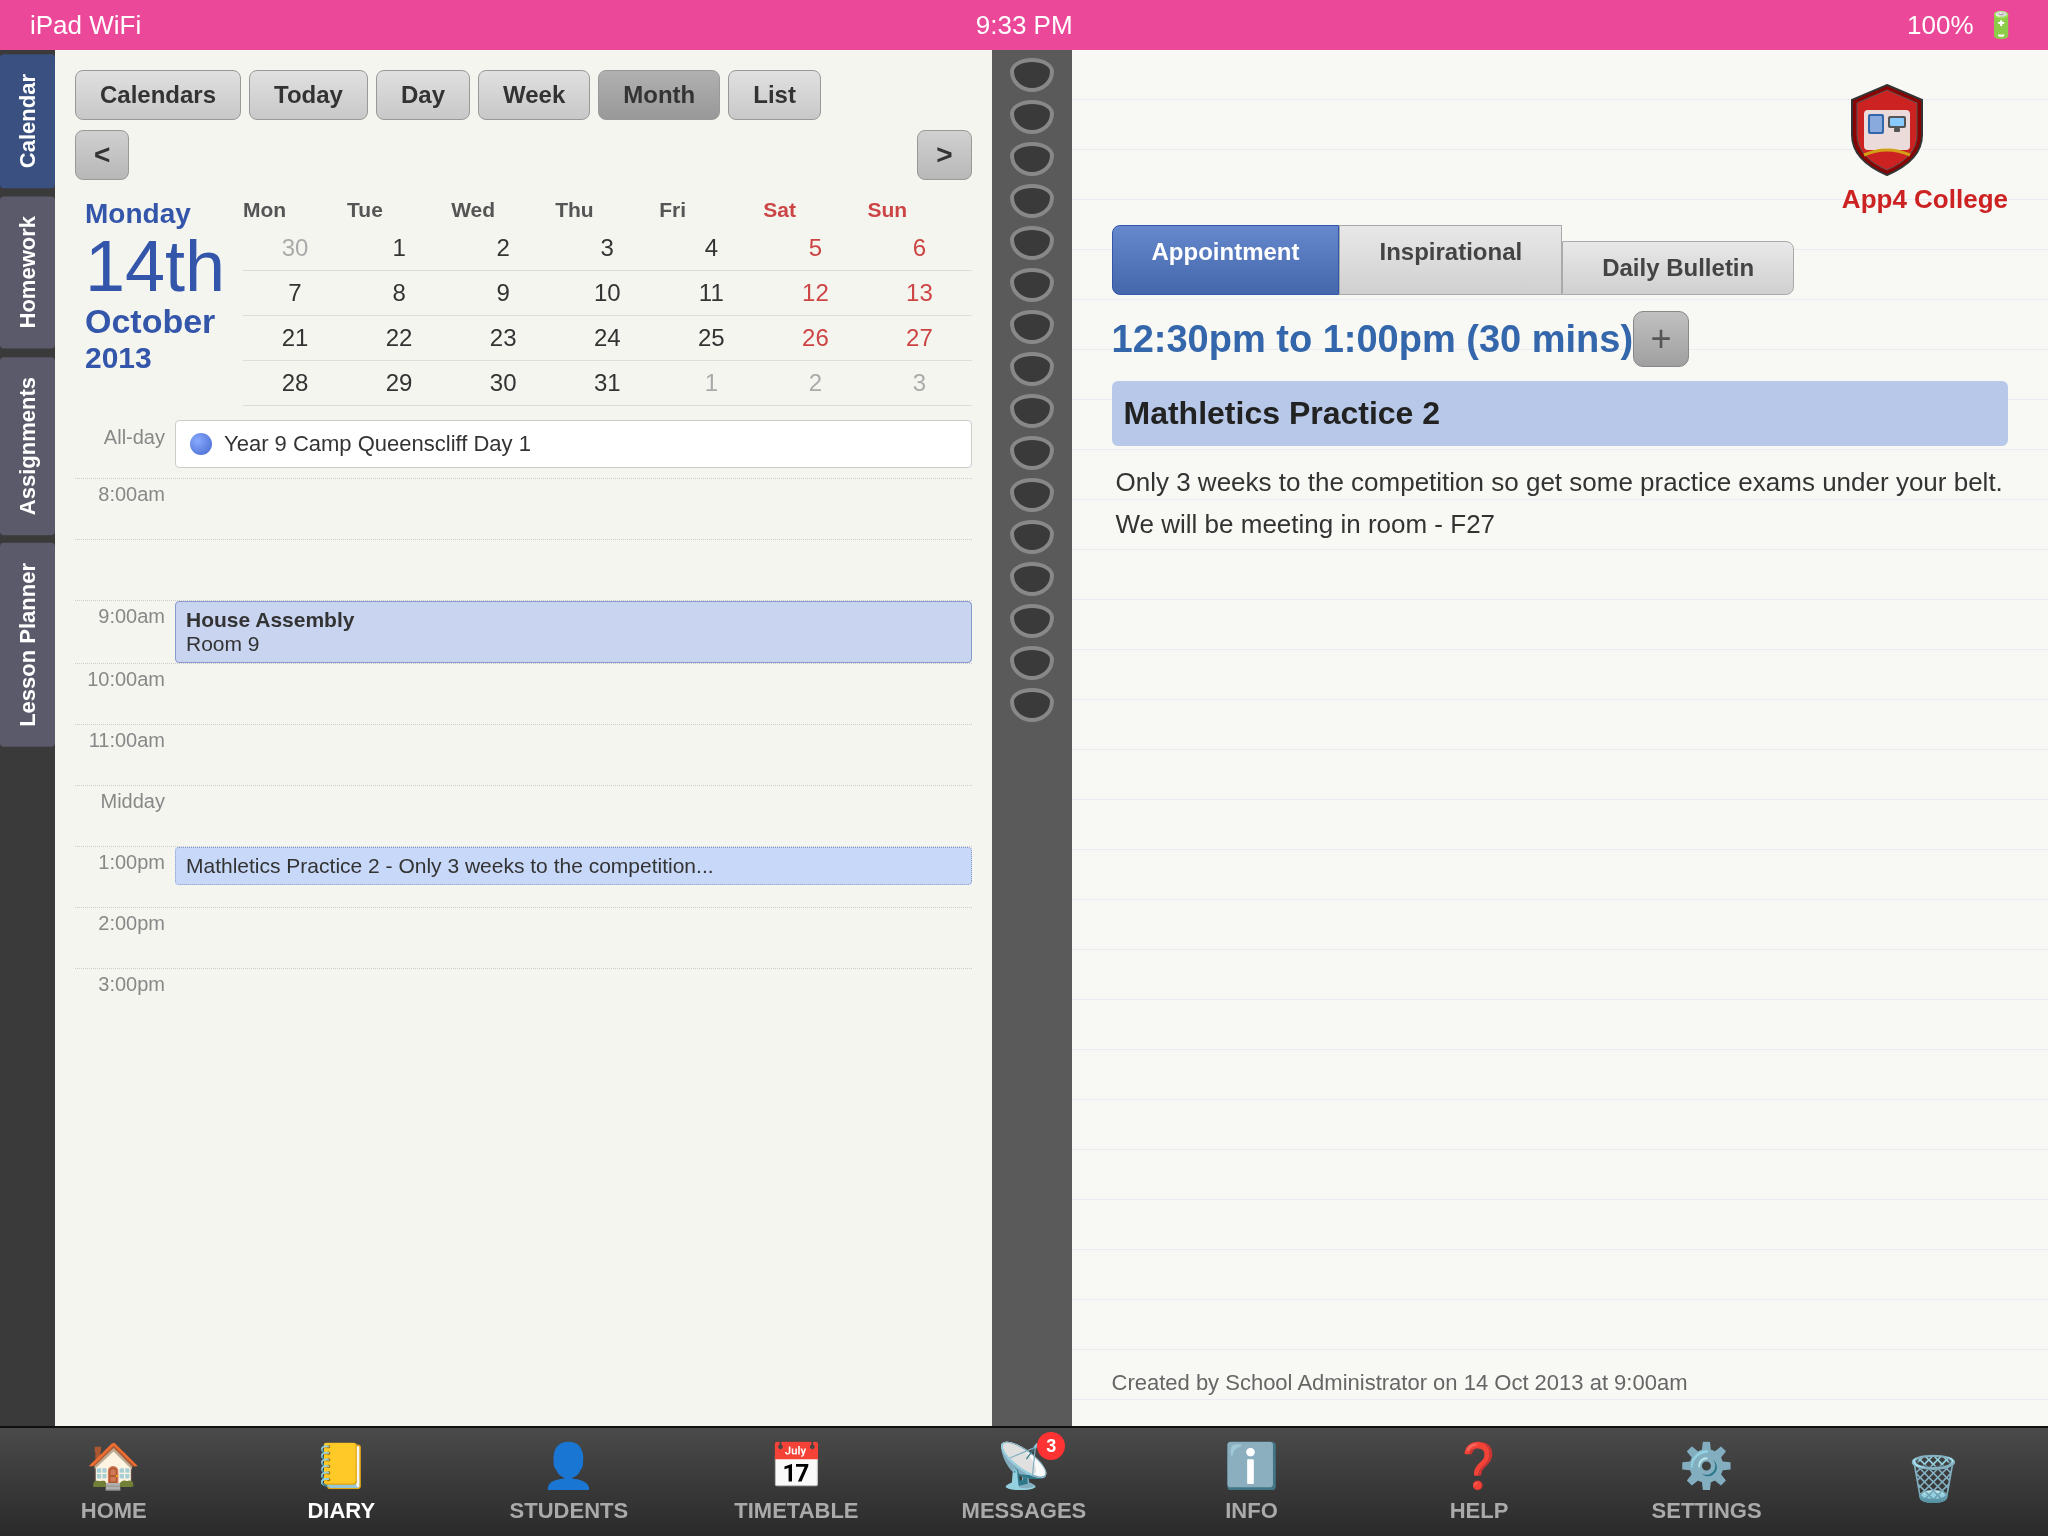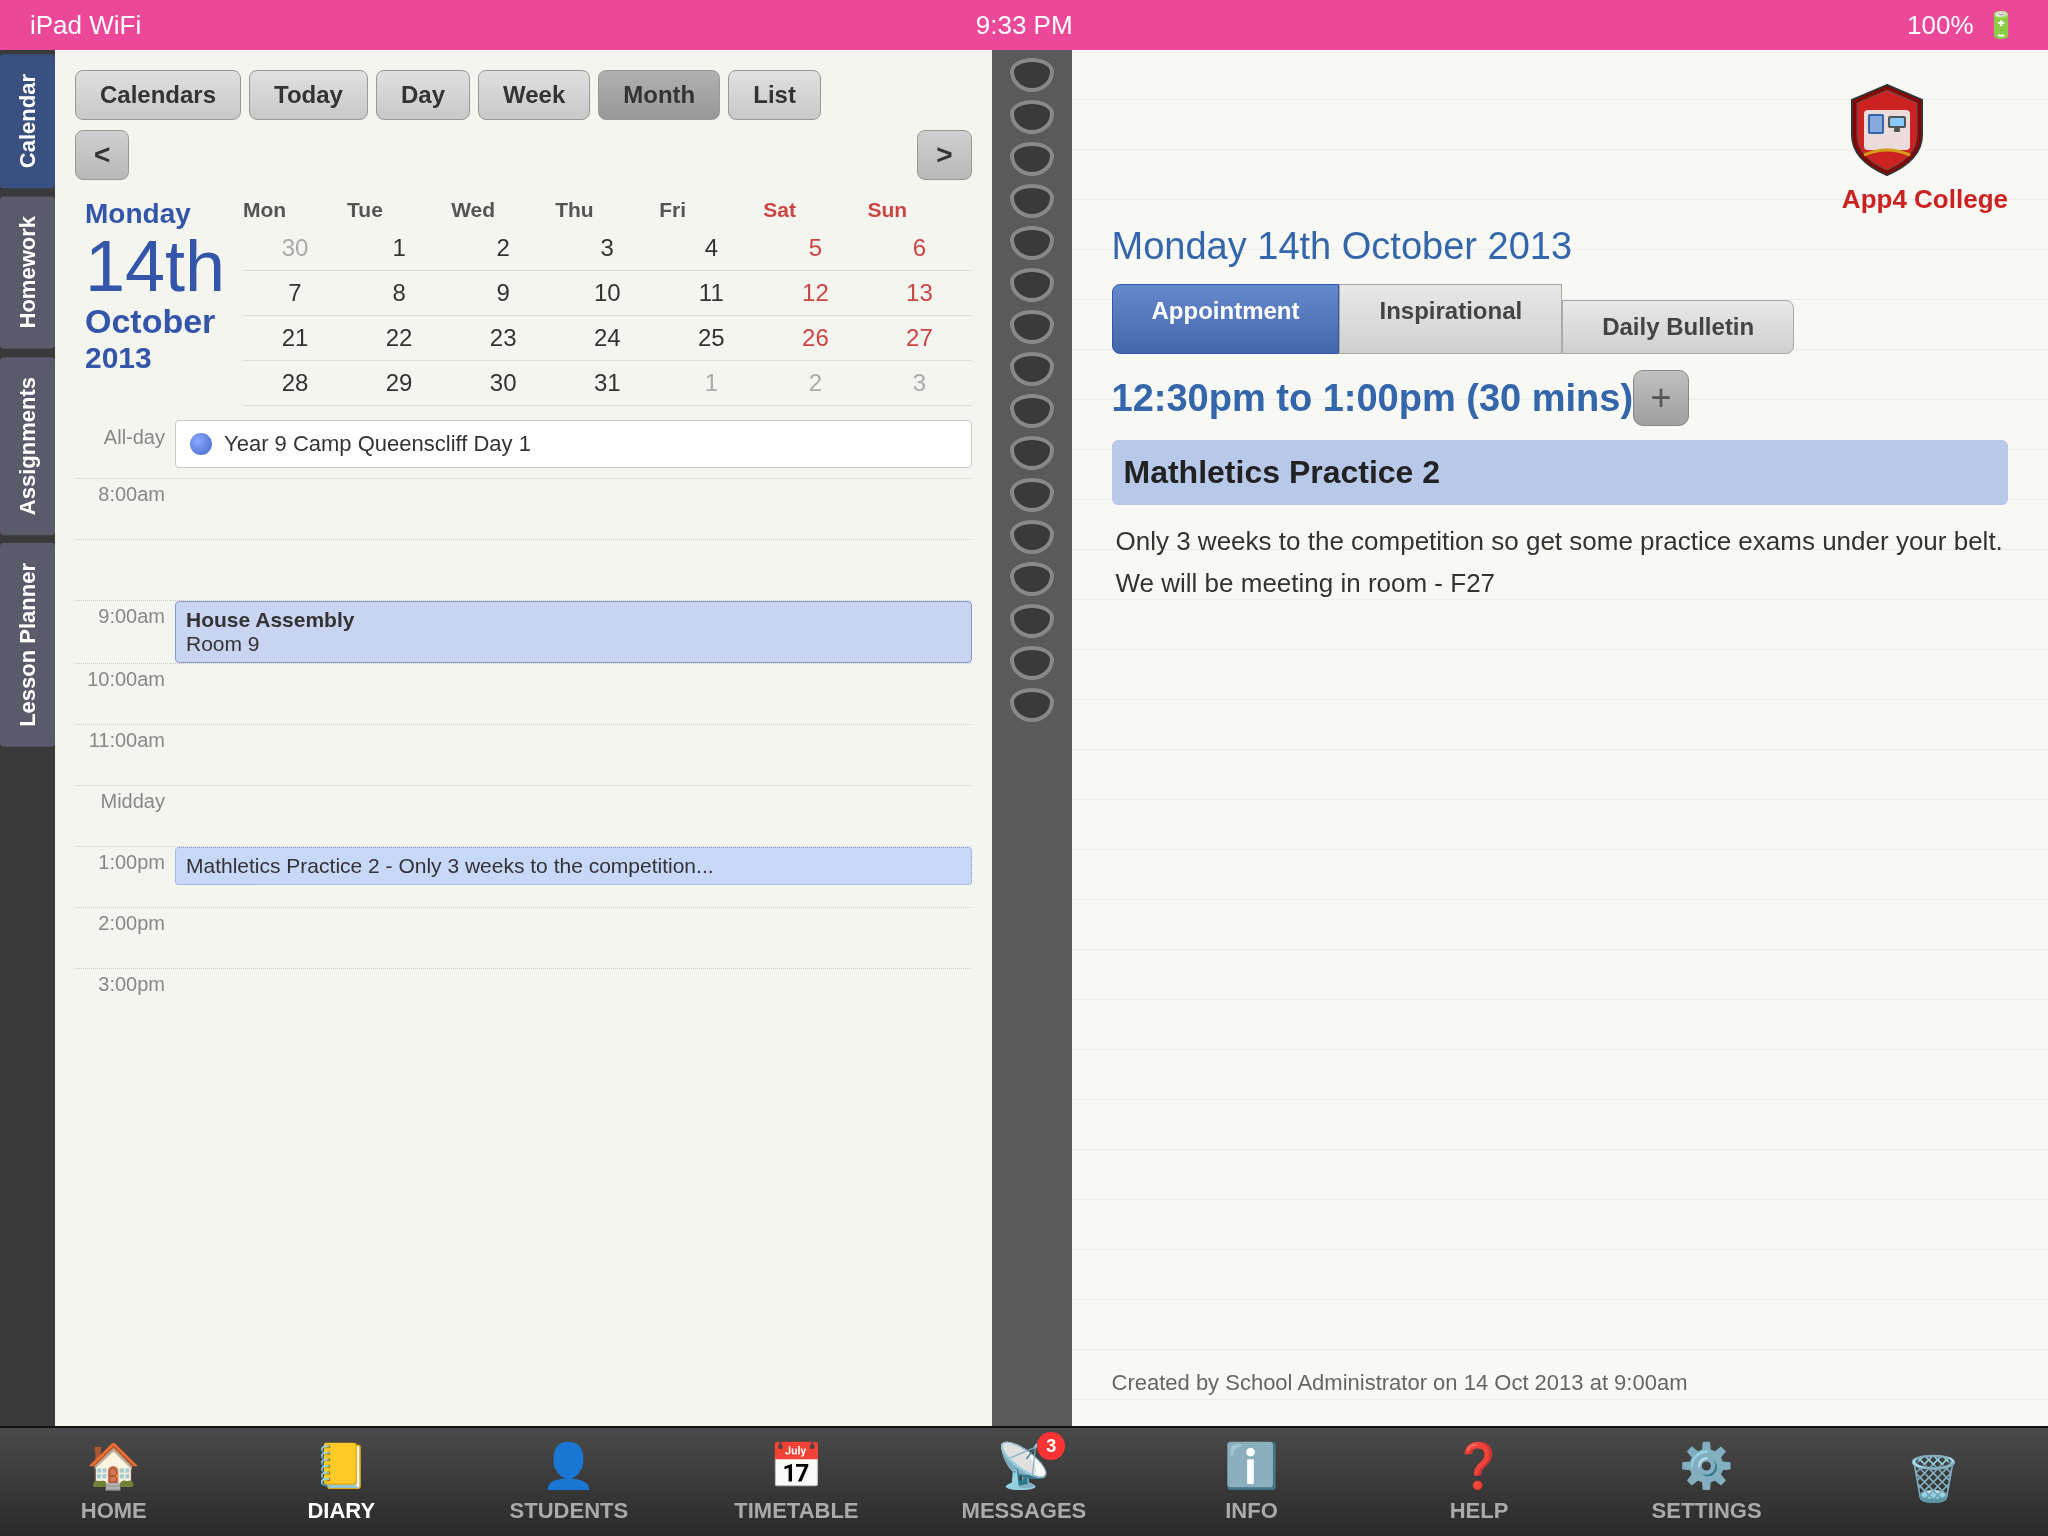--- a/index.html
+++ b/index.html
@@ -619,21 +619,20 @@
           <rect x="46" y="36" width="18" height="12" rx="2" fill="#555"></rect>
           <rect x="48" y="38" width="14" height="8" rx="1" fill="#88ccff"></rect>
           <rect x="52" y="48" width="6" height="4" rx="1" fill="#555"></rect>
 
           <path d="M22,75 Q45,65 68,75" stroke="#d4a017" stroke-width="3" fill="none"></path>
         </svg>
         <div class="app4college-text">App4 College</div>
       </div>
     </div>
 
-    <div class="right-date-header">Monday 14th October 2013</div>
 
     <div class="detail-tabs">
       <div class="detail-tab active">Appointment</div>
       <div class="detail-tab">Inspirational</div>
       <div class="detail-tab">Daily Bulletin</div>
     </div>
 
     <div class="time-range">
       <span>12:30pm to 1:00pm (30 mins)</span>
       <button class="add-btn">+</button>

